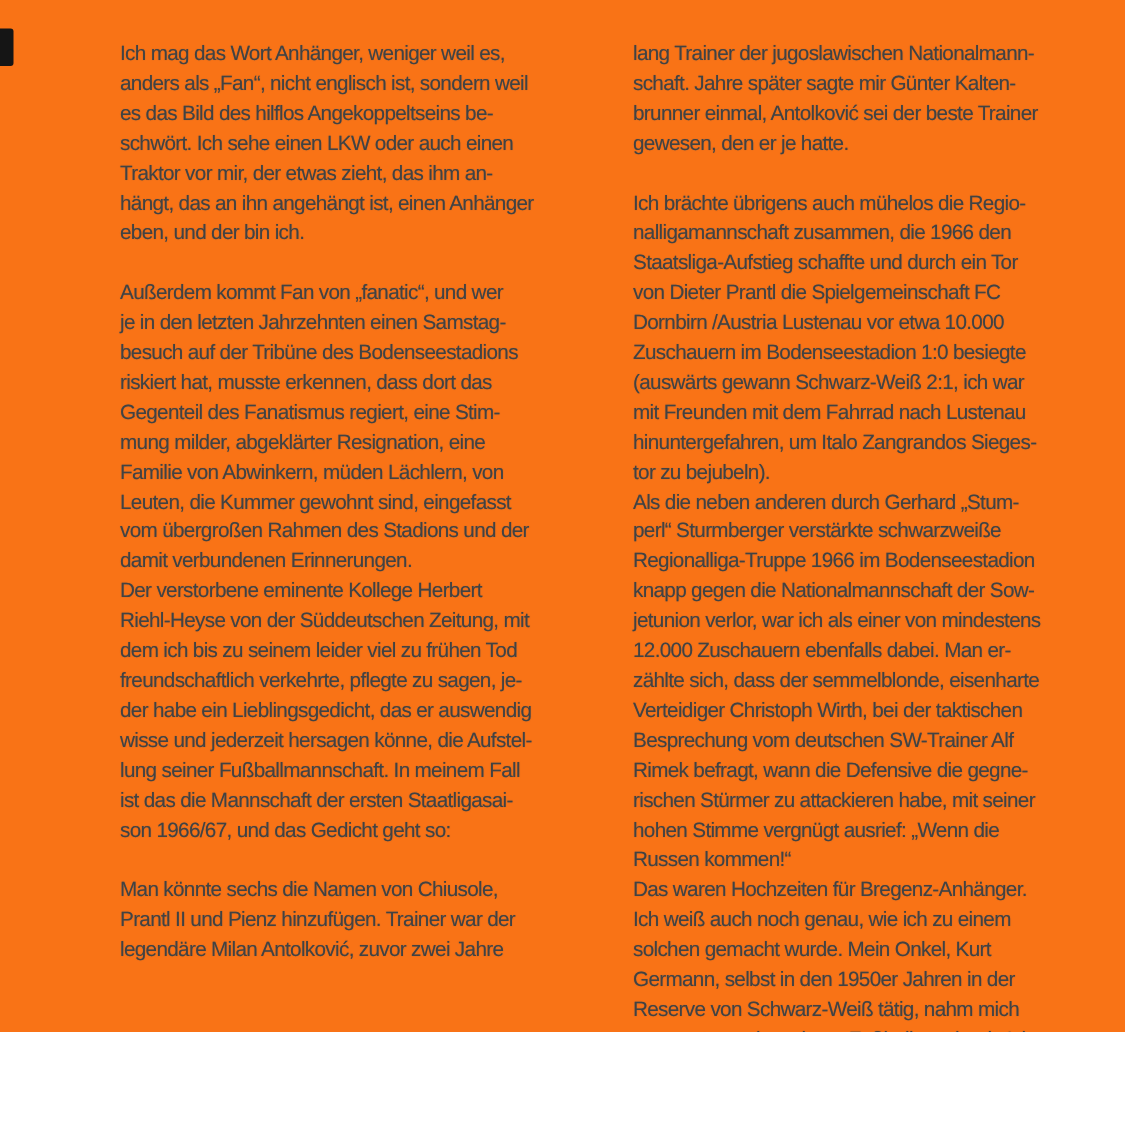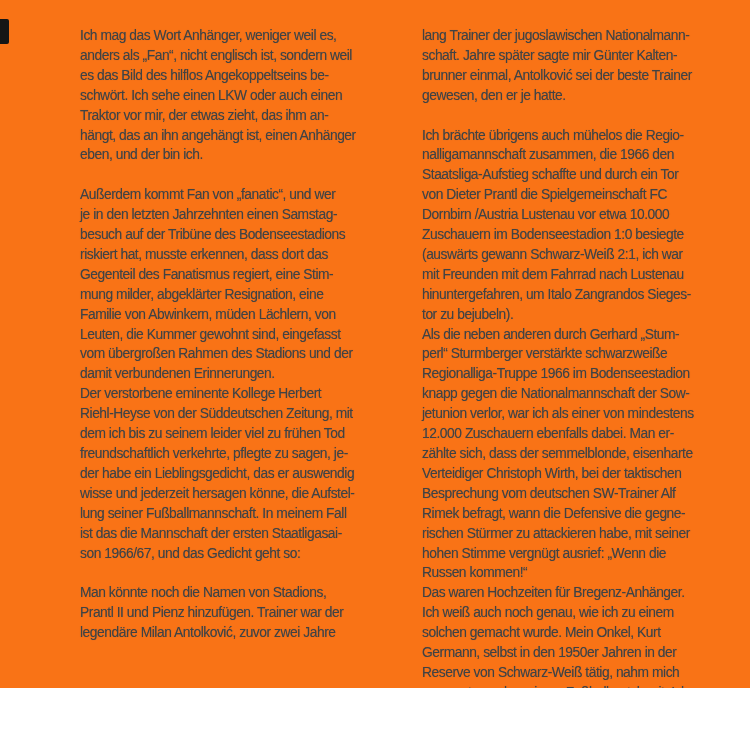--- a/index.html
+++ b/index.html
@@ -70,21 +70,21 @@
 damit verbundenen Erinnerungen.</p>
     <p class="para">Der verstorbene eminente Kollege Herbert
 Riehl-Heyse von der Süddeutschen Zeitung, mit
 dem ich bis zu seinem leider viel zu frühen Tod
 freundschaftlich verkehrte, pflegte zu sagen, je-
 der habe ein Lieblingsgedicht, das er auswendig
 wisse und jederzeit hersagen könne, die Aufstel-
 lung seiner Fußballmannschaft. In meinem Fall
 ist das die Mannschaft der ersten Staatligasai-
 son 1966/67, und das Gedicht geht so:</p>
-    <p class="para gap">Man könnte noch die Namen von Stadions,
+    <p class="para gap">Man könnte sechs die Namen von Chiusole,
 Prantl II und Pienz hinzufügen. Trainer war der
 legendäre Milan Antolković, zuvor zwei Jahre</p>
   </div>
 
   <div class="col col-right">
     <p class="para">lang Trainer der jugoslawischen Nationalmann-
 schaft. Jahre später sagte mir Günter Kalten-
 brunner einmal, Antolković sei der beste Trainer
 gewesen, den er je hatte.</p>
     <p class="para gap">Ich brächte übrigens auch mühelos die Regio-

